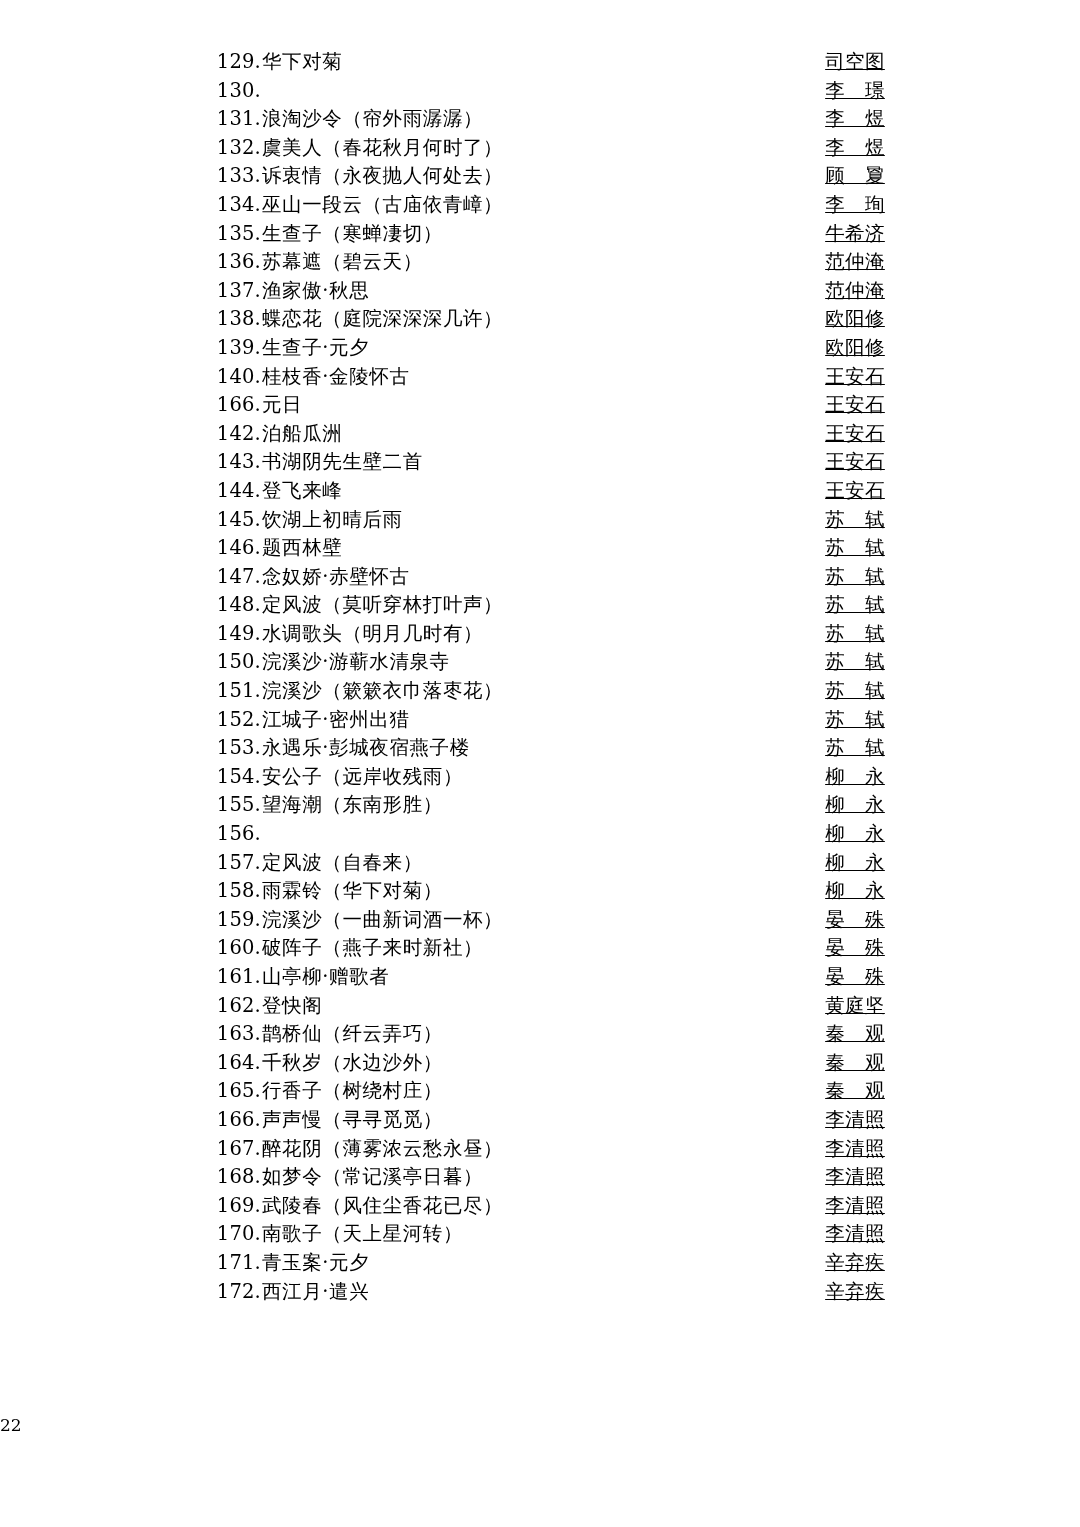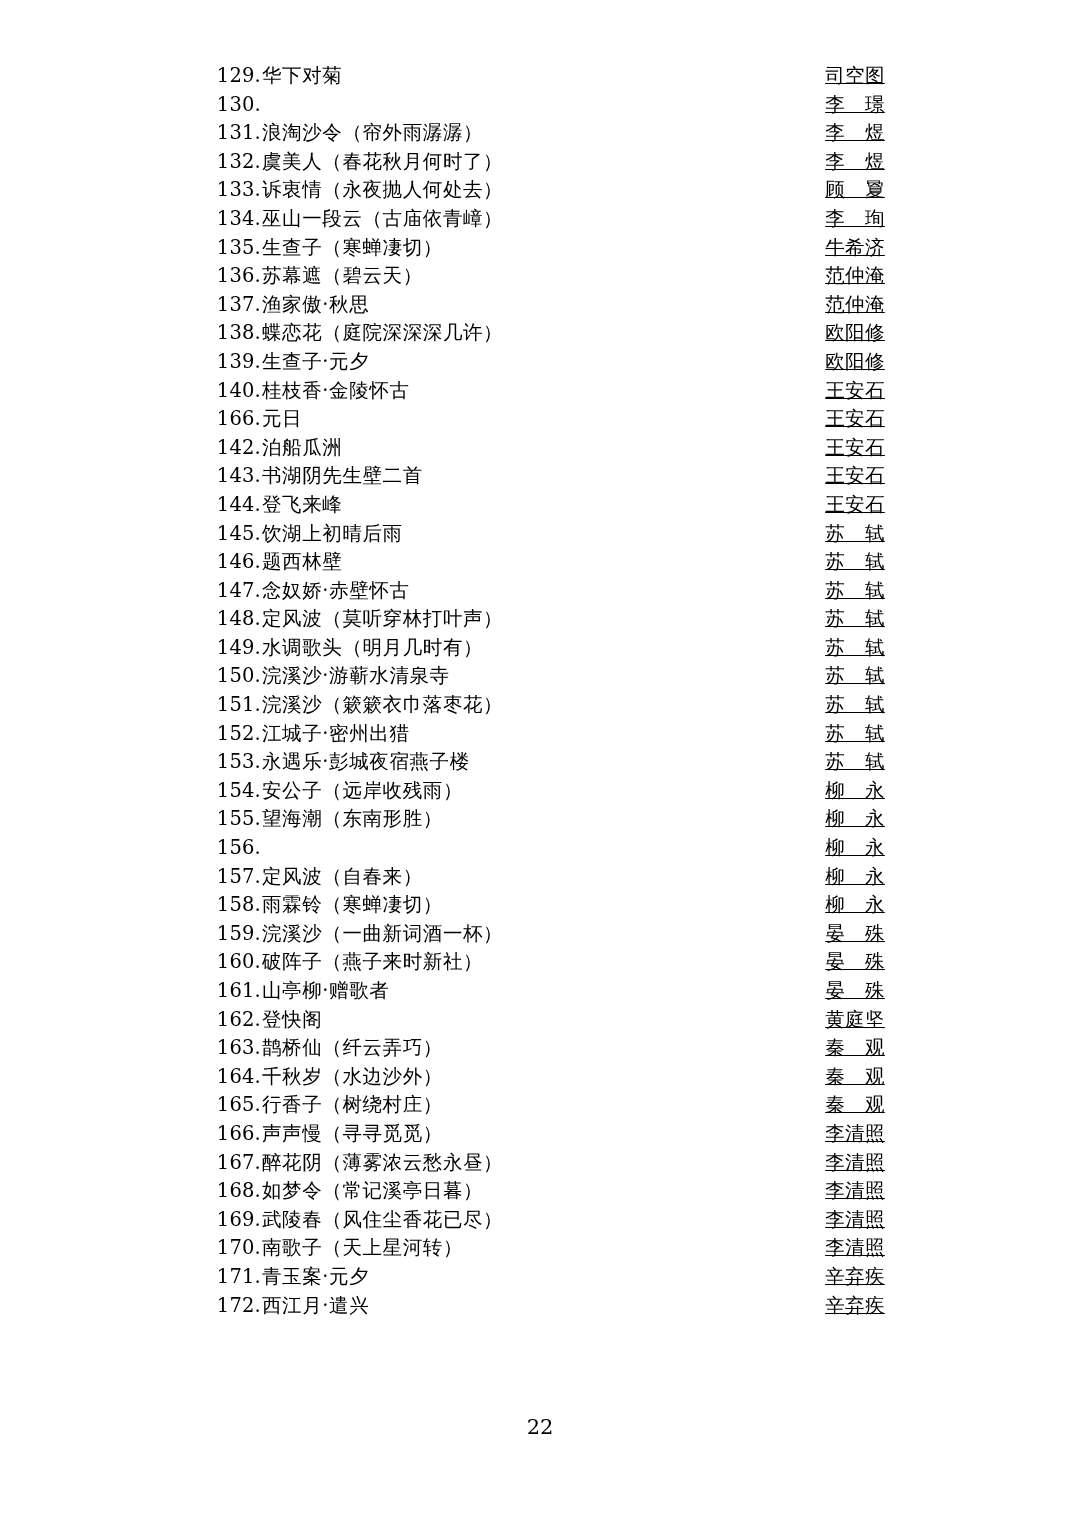--- a/index.html
+++ b/index.html
@@ -13,21 +13,21 @@
     position: relative;
     font-family: "DejaVu Serif", "Liberation Serif", serif;
     color: #000000;
   }
   .page {
     position: absolute;
     left: 0; top: 0;
     width: 1080px;
     height: 1527px;
     box-sizing: border-box;
-    padding: 62px 200px 0 215px;
+    padding: 48px 200px 0 215px;
   }
   .toc-list {
     list-style: none;
     margin: 0;
     padding: 0;
   }
   .toc-row {
     display: flex;
     align-items: baseline;
     height: 28.6px;
@@ -57,22 +57,22 @@
     text-decoration: underline;
   }
   .row-wrap {
     position: relative;
   }
   .page-number {
     position: absolute;
     left: 0;
     right: 0;
     top: 1415px;
-    text-align: center;
-    font-size: 21px;
+    text-align: left;
+    font-size: 17px;
     font-family: "DejaVu Serif", "Liberation Serif", serif;
   }
 </style>
 </head>
 <body>
 
 <div class="page">
   <ul class="toc-list" id="toc-list">
       <li class="toc-row row-wrap">
         <span class="toc-num">129.</span>
@@ -212,21 +212,21 @@
         <span class="toc-num">156.</span>
         <span class="toc-author">柳　永</span>
       </li>
       <li class="toc-row row-wrap">
         <span class="toc-num">157.</span>
         <span class="toc-title">定风波（自春来）</span>
         <span class="toc-author">柳　永</span>
       </li>
       <li class="toc-row row-wrap">
         <span class="toc-num">158.</span>
-        <span class="toc-title">雨霖铃（寒蝉凄切）</span>
+        <span class="toc-title">雨霖铃（华下对菊）</span>
         <span class="toc-author">柳　永</span>
       </li>
       <li class="toc-row row-wrap">
         <span class="toc-num">159.</span>
         <span class="toc-title">浣溪沙（一曲新词酒一杯）</span>
         <span class="toc-author">晏　殊</span>
       </li>
       <li class="toc-row row-wrap">
         <span class="toc-num">160.</span>
         <span class="toc-title">破阵子（燕子来时新社）</span>

